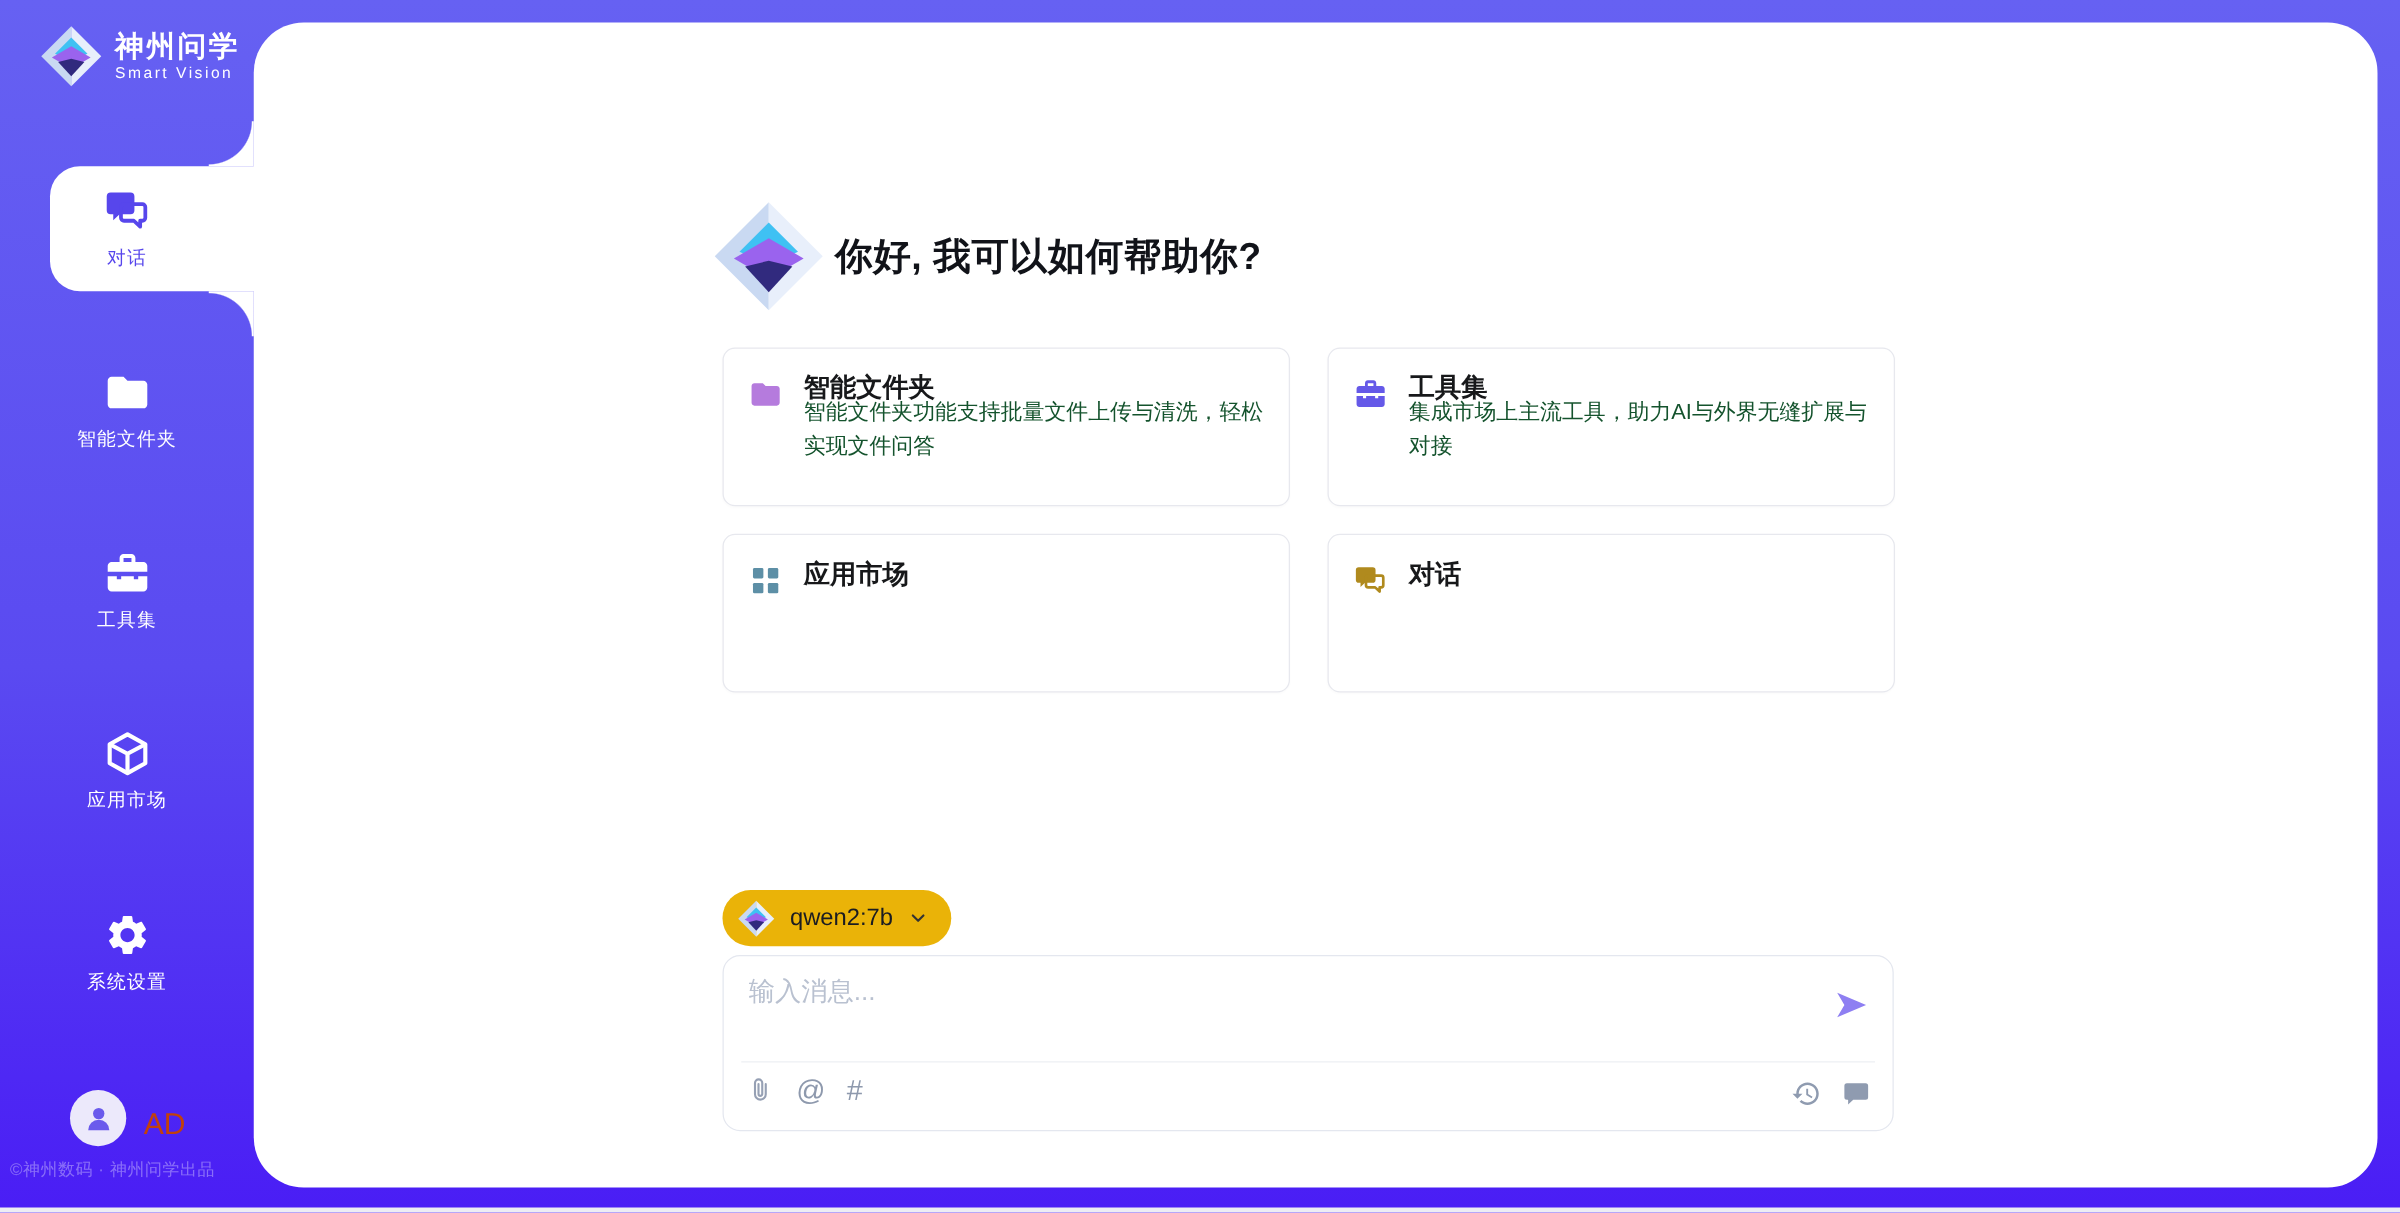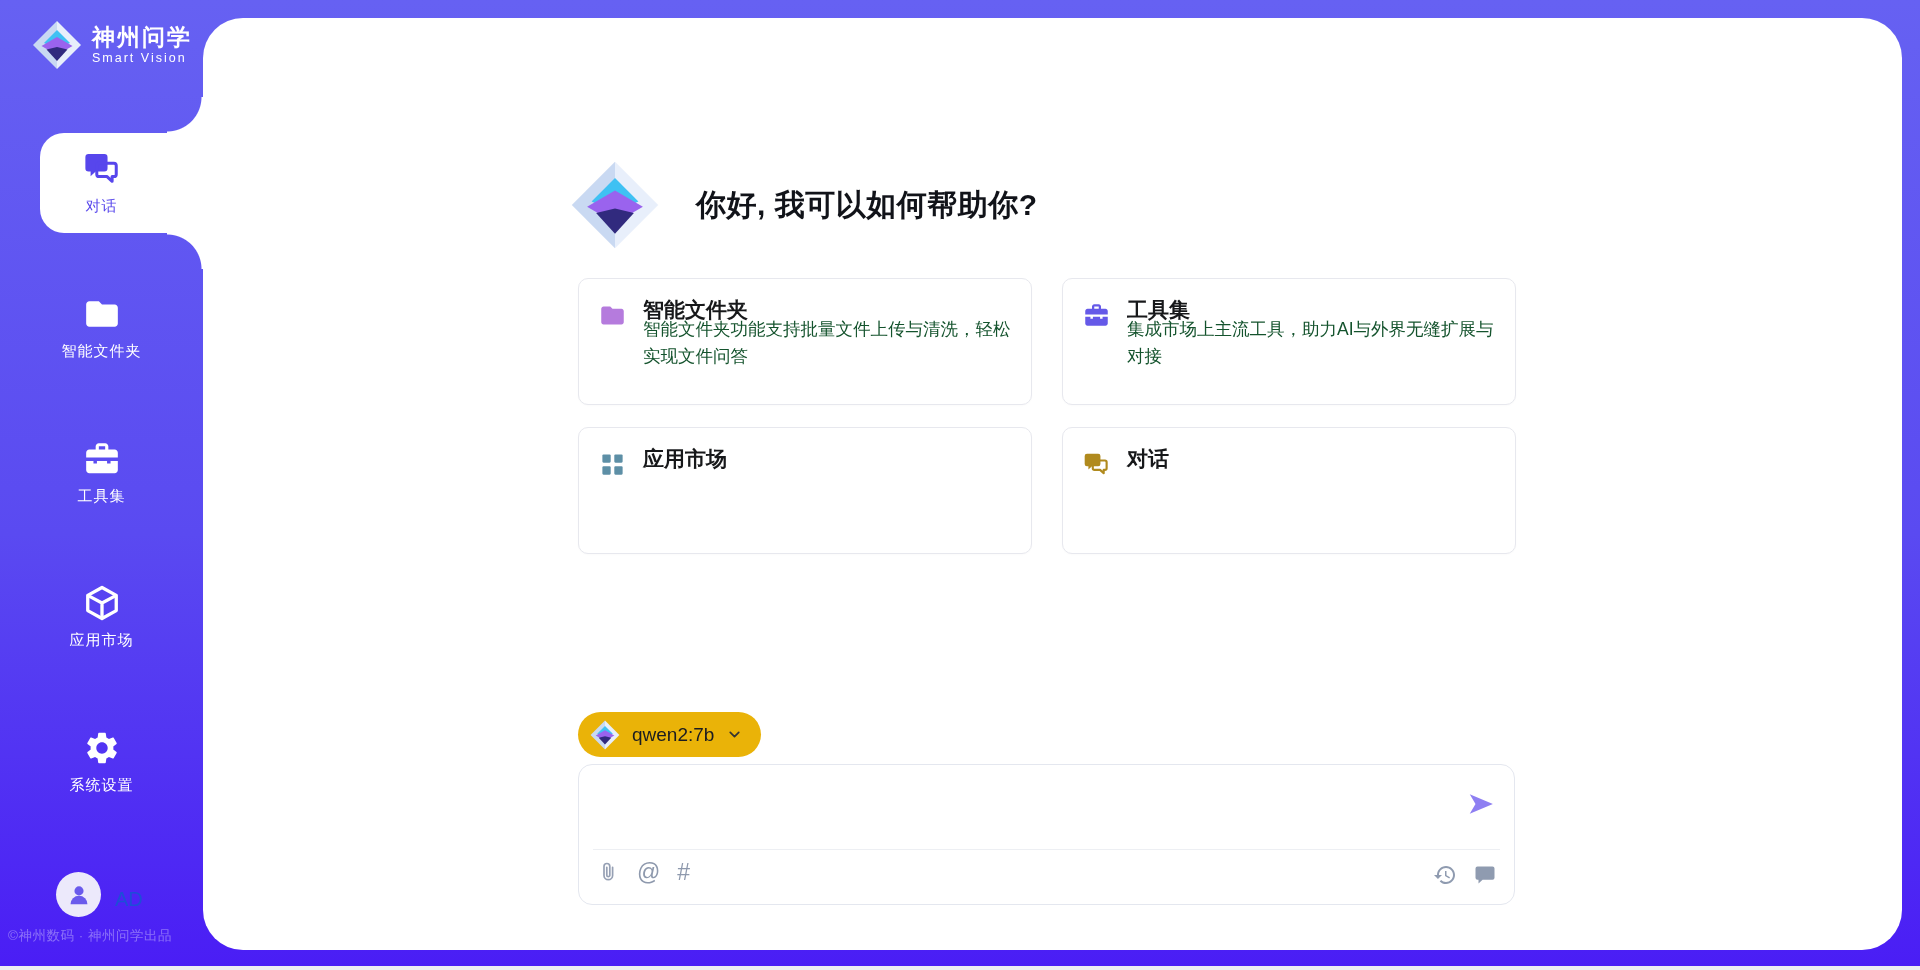--- a/index.html
+++ b/index.html
@@ -28,26 +28,26 @@
   .side-item { position:absolute; left:0; width:203px; display:flex; flex-direction:column;
                align-items:center; gap:9px; color:#fff; cursor:pointer; }
   .side-item svg { width:38px; height:38px; }
   .side-item .lbl { font-size:15px; letter-spacing:1px; }
   .side-item.active { color:#5746ec; }
 
   .avatar-row { position:absolute; left:56px; top:872px; display:flex; align-items:center; gap:14px; }
   .avatar { width:45px; height:45px; border-radius:50%; background:#ece9fb; display:flex;
             align-items:center; justify-content:center; }
   .avatar svg { width:26px; height:26px; color:#6a5aec; }
-  .avatar-name { color:#1d4ed8; font-size:20px;margin-top:10px; }
+  .avatar-name { color:#c2410c; font-size:24px;margin-top:10px; }
   .copyright { position:absolute; left:8px; top:927px; color:rgba(255,255,255,0.35);
                font-size:13.5px; letter-spacing:0.5px; white-space:nowrap; }
 
   
-  .greet { position:absolute; left:570px; top:160px; display:flex; align-items:center; gap:36px; }
+  .greet { position:absolute; left:570px; top:160px; display:flex; align-items:center; gap:8px; }
   .greet svg { width:90px; height:90px; }
   .greet-text { font-size:30px; font-weight:700; color:#111319; letter-spacing:0.5px; }
 
   
   .card { position:absolute; width:454px; height:127px; background:#fff; border:1px solid #e7e8ee;
           border-radius:10px; box-shadow:0 1px 2px rgba(20,20,40,0.02); cursor:pointer; }
   .card .cicon { position:absolute; left:20px; top:23px; }
   .card .cicon svg { width:27px; height:27px; }
   .card .ctitle { position:absolute; left:64px; top:17px; font-size:21px; font-weight:700; color:#17181a; }
   .card .cdesc { position:absolute; left:64px; top:37px; width:384px; font-size:17.5px;
@@ -237,20 +237,21 @@
   <svg class="dm">
       <use href="#diamond"></use>
     </svg>
   <span class="model-name">qwen2:7b</span>
   <svg class="chev">
       <use href="#i-chev"></use>
     </svg>
 </div>
 
 <div class="composer">
+  <textarea placeholder="输入消息..." style=""></textarea>
   <button class="send-btn">
     <svg>
         <use href="#i-send"></use>
       </svg>
   </button>
   <div class="comp-divider"></div>
   <div class="comp-left">
     <svg>
         <use href="#i-clip"></use>
       </svg>

